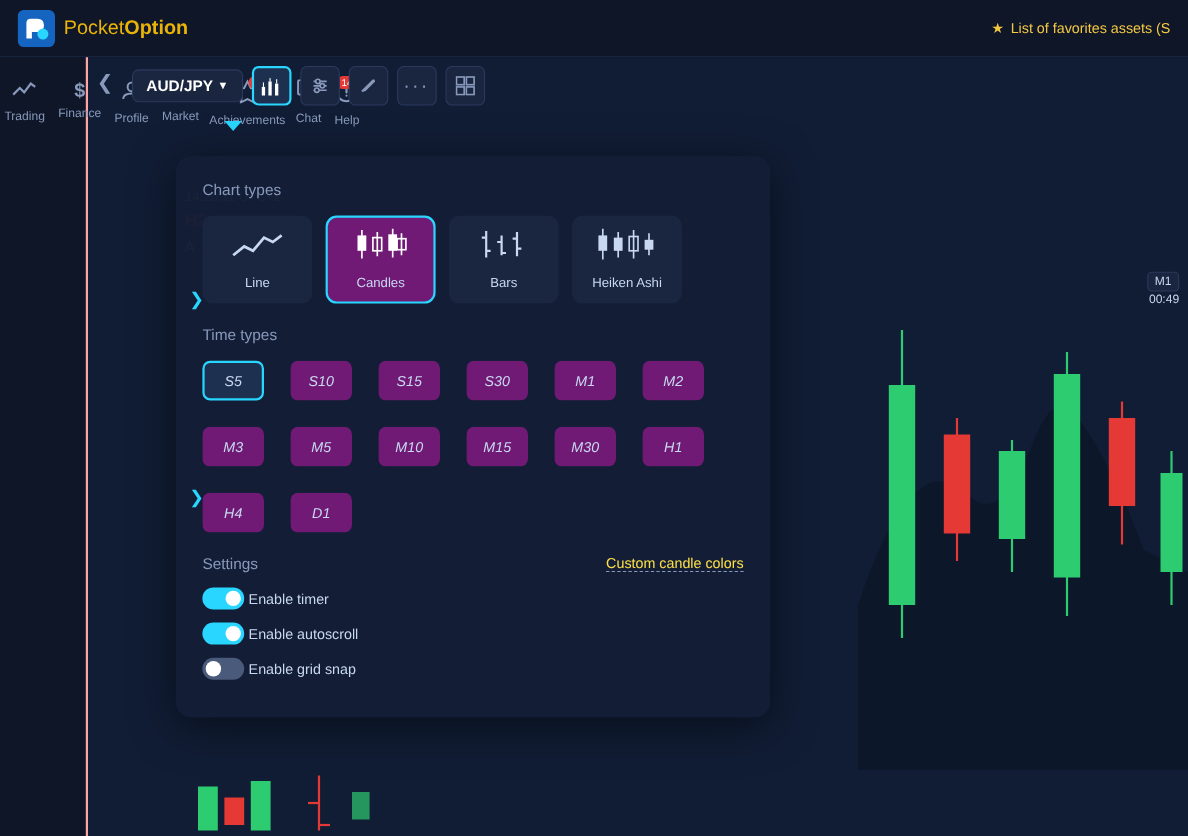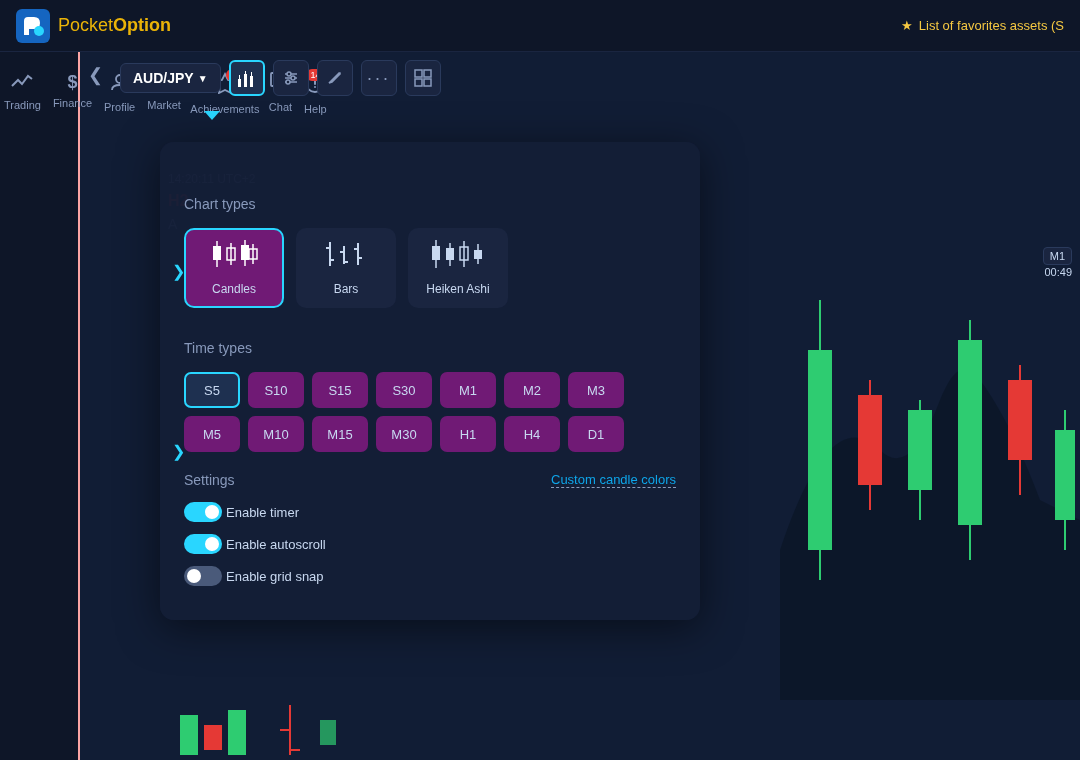--- a/index.html
+++ b/index.html
@@ -175,21 +175,20 @@
       padding: 22px 24px;
       z-index: 50;
       box-shadow: 0 8px 40px rgba(0,0,0,0.5);
     }
 
     .section-title {
       color: #8899bb;
       font-size: 14px;
       margin-bottom: 16px;
       font-weight: 400;
-      margin-top: 32px;
     }
 
     
     .chart-types {
       display: flex;
       gap: 12px;
       margin-bottom: 20px;
     }
     .chart-type-btn {
       display: flex;
@@ -212,22 +211,23 @@
       border-color: #29d6ff;
       background: #701a75;
     }
     .chart-type-icon { font-size: 26px; line-height: 1; }
 
     
     .timeframes-section { margin-bottom: 20px; }
     .timeframes-grid {
       display: flex;
       flex-wrap: wrap;
-      gap: 8px;
+      gap: 24px;
       margin-top: 10px;
+      font-style: italic;
     }
     .tf-btn {
       background: #701a75;
       border: 2px solid transparent;
       border-radius: 7px;
       color: #c8d8f0;
       font-size: 13px;
       font-weight: 500;
       width: 56px;
       height: 36px;
@@ -244,21 +244,21 @@
 
     
     .settings-section {}
     .settings-header {
       display: flex;
       align-items: center;
       justify-content: space-between;
       margin-bottom: 14px;
     }
     .custom-candle-link {
-      color: #0ea5e9;
+      color: #fde047;
       font-size: 13px;
       cursor: pointer;
       border-bottom: 1px dashed #8899bb;
       text-decoration: none;
     }
     .setting-row {
       display: flex;
       align-items: center;
       gap: 4px;
       margin-bottom: 12px;
@@ -543,20 +543,28 @@
 
       <line x1="285" y1="210" x2="285" y2="350" stroke="#2ecc71" stroke-width="2"></line>
       <rect x="275" y="230" width="20" height="90" fill="#2ecc71"></rect>
     </svg>
 
     <div class="chart-popup">
 
       <div class="section-title">Chart types</div>
       <div class="chart-types">
 
+        <div class="chart-type-btn">
+          <div class="chart-type-icon">
+            <svg width="48" height="30" viewBox="0 0 48 30">
+                <polyline points="2,24 12,16 20,20 30,8 38,12 46,6" fill="none" stroke="#c8d8f0" stroke-width="2.5"></polyline>
+              </svg>
+          </div>
+          <span>Line</span>
+        </div>
 
         <div class="chart-type-btn active">
           <div class="chart-type-icon">
             <svg width="50" height="32" viewBox="0 0 50 32">
                 <line x1="8" y1="3" x2="8" y2="29" stroke="#fff" stroke-width="1.5"></line>
                 <rect x="4" y="8" width="8" height="14" fill="#fff"></rect>
                 <line x1="22" y1="5" x2="22" y2="27" stroke="#fff" stroke-width="1.5"></line>
                 <rect x="18" y="10" width="8" height="12" fill="none" stroke="#fff" stroke-width="1.5"></rect>
                 <line x1="36" y1="2" x2="36" y2="28" stroke="#fff" stroke-width="1.5"></line>
                 <rect x="32" y="7" width="8" height="15" fill="#fff"></rect>

